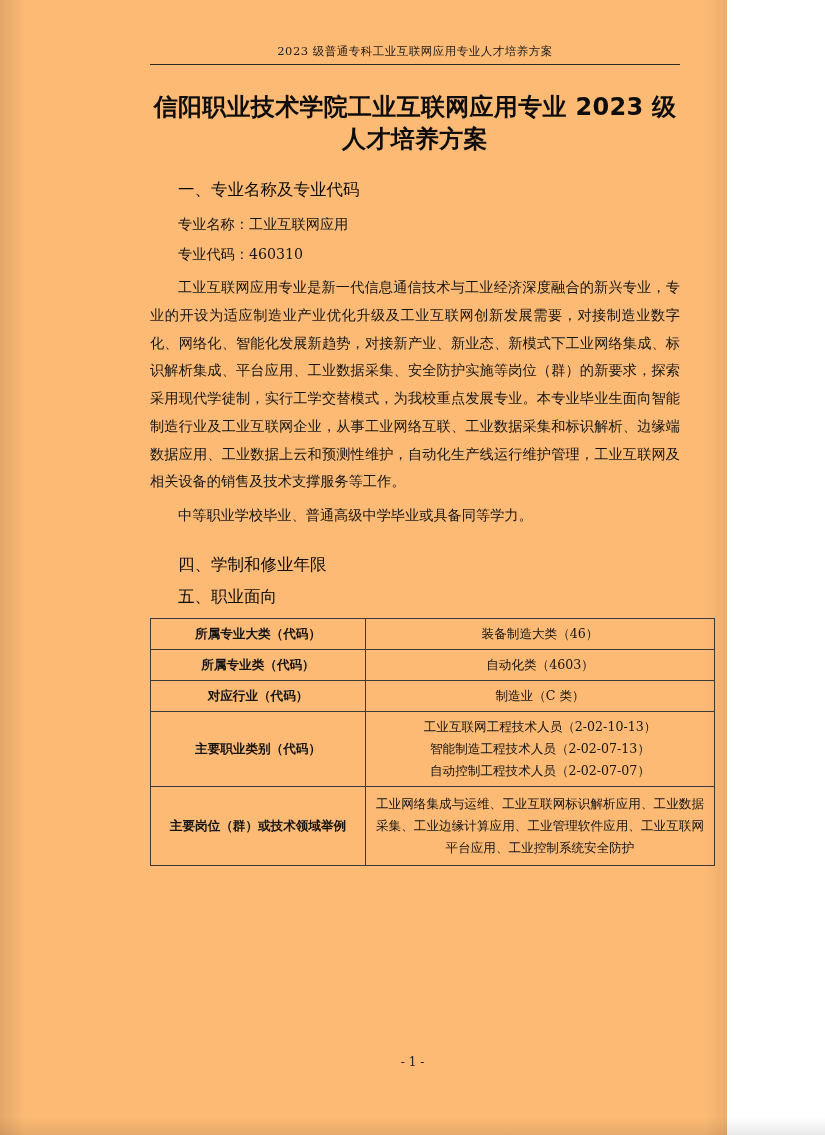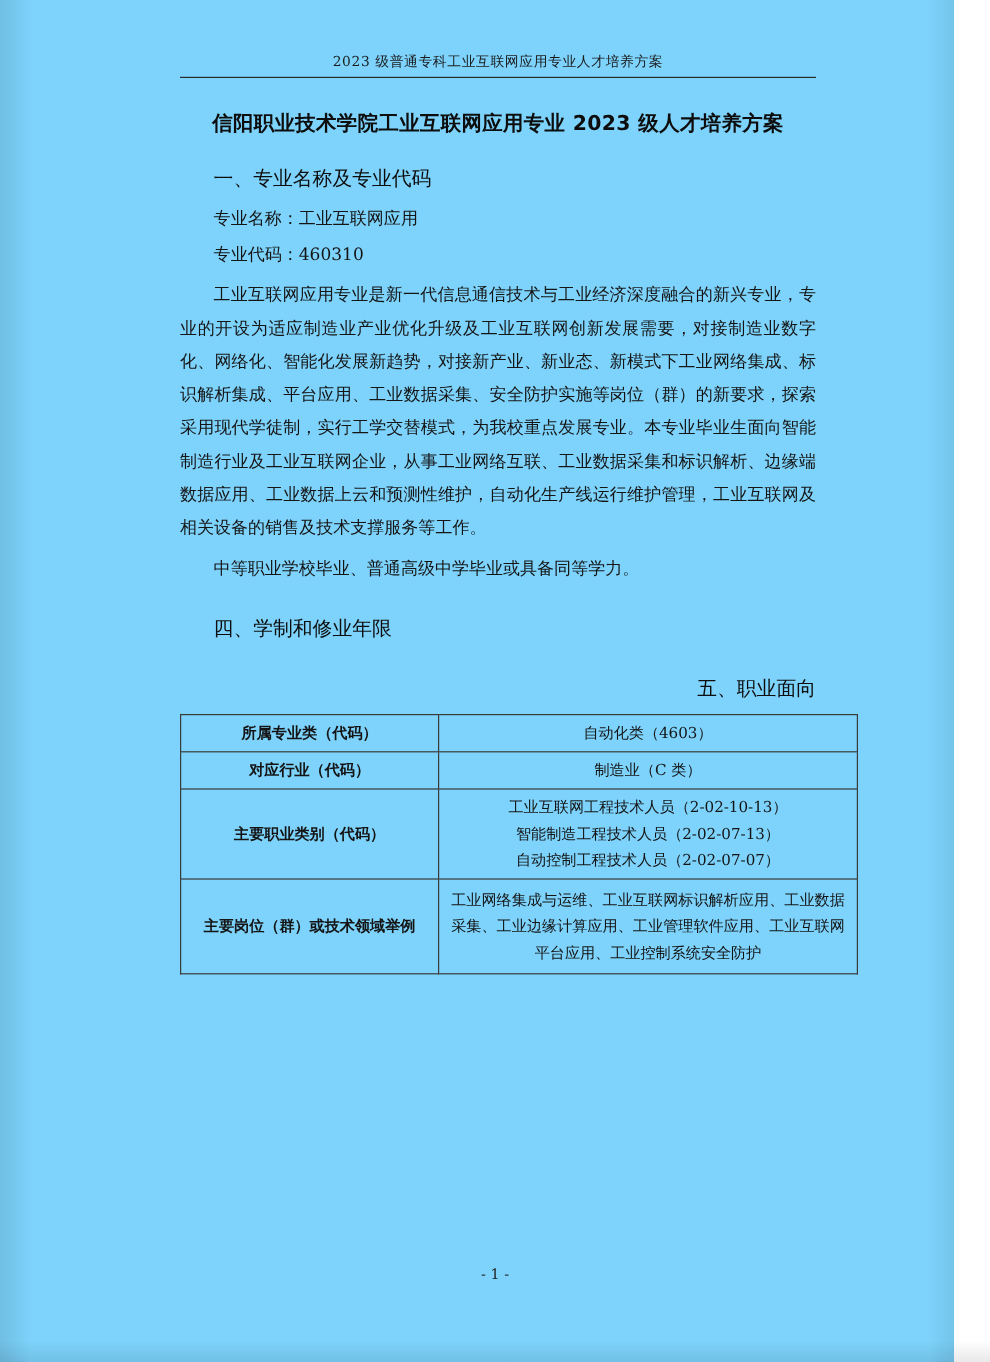--- a/index.html
+++ b/index.html
@@ -11,58 +11,58 @@
     width: 825px;
     height: 1135px;
     font-family: "DejaVu Serif", "Liberation Serif", serif;
     color: #141414;
     position: relative;
     overflow: hidden;
   }
   .page {
     position: absolute;
     left: 0; top: 0;
-    width: 795px;
+    width: 727px;
     height: 1135px;
-    background: #7dd3fc;
+    background: #fdba74;
   }
   .content {
     position: absolute;
     left: 150px;
     top: 44px;
     width: 530px;
   }
   
   .runhead {
     text-align: center;
     font-size: 11.5px;
     letter-spacing: 0.5px;
     color: #1b1b1b;
     padding-bottom: 5px;
     border-bottom: 1.2px solid #2a2a2a;
     font-family: "DejaVu Serif", "Liberation Serif", serif;
   }
   .doc-title {
     margin-top: 26px;
     text-align: center;
-    font-size: 17px;
+    font-size: 24px;
     font-weight: bold;
     letter-spacing: 0.3px;
     color: #0d0d0d;
     font-family: "DejaVu Sans", "Liberation Sans", sans-serif;
   }
   h2.section {
     margin: 24px 0 10px 0;
     font-size: 16.5px;
     font-weight: normal;
     text-indent: 28px;
     color: #0d0d0d;
     font-family: "DejaVu Sans", "Liberation Sans", sans-serif;
   }
-  h2.section.tight { margin-top: 28px; text-align: right; }
+  h2.section.tight { margin-top: 10px; }
   p.body {
     margin: 0 0 6px 0;
     font-size: 14.2px;
     line-height: 1.95;
     text-align: justify;
     text-justify: inter-ideograph;
     color: #151515;
   }
   p.indent { text-indent: 28px; }
   p.nolead { margin-bottom: 2px; }
@@ -143,20 +143,26 @@
 
     <p class="body indent">中等职业学校毕业、普通高级中学毕业或具备同等学力。</p>
 
     <h2 class="section">四、学制和修业年限</h2>
 
     <h2 class="section tight">五、职业面向</h2>
 
     <table class="facing">
       <tbody>
         <tr>
+          <td class="lab">所属专业大类（代码）</td>
+          <td class="val">
+            <span class="multi">装备制造大类（46）</span>
+          </td>
+        </tr>
+        <tr>
           <td class="lab">所属专业类（代码）</td>
           <td class="val">
             <span class="multi">自动化类（4603）</span>
           </td>
         </tr>
         <tr>
           <td class="lab">对应行业（代码）</td>
           <td class="val">
             <span class="multi">制造业（C 类）</span>
           </td>

